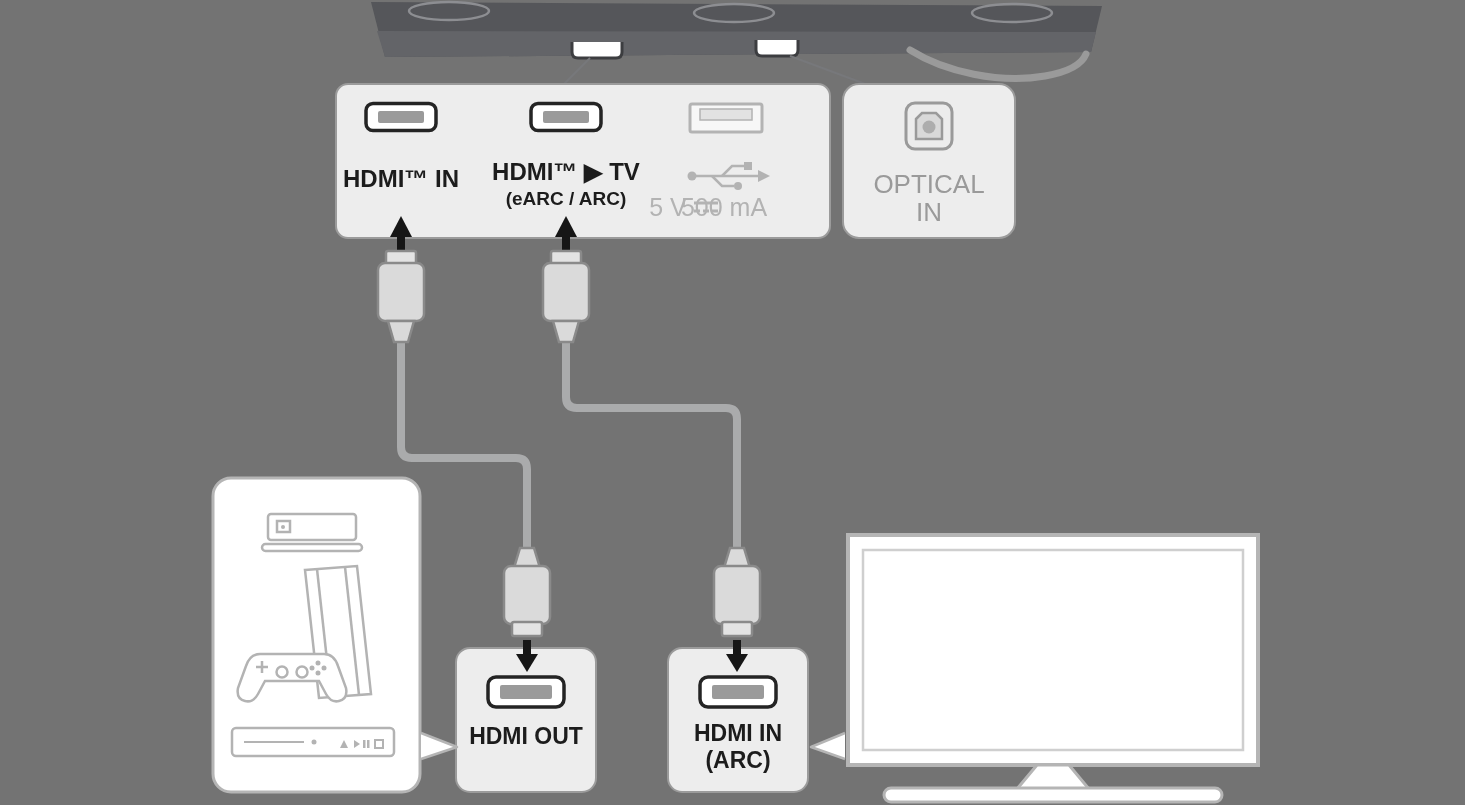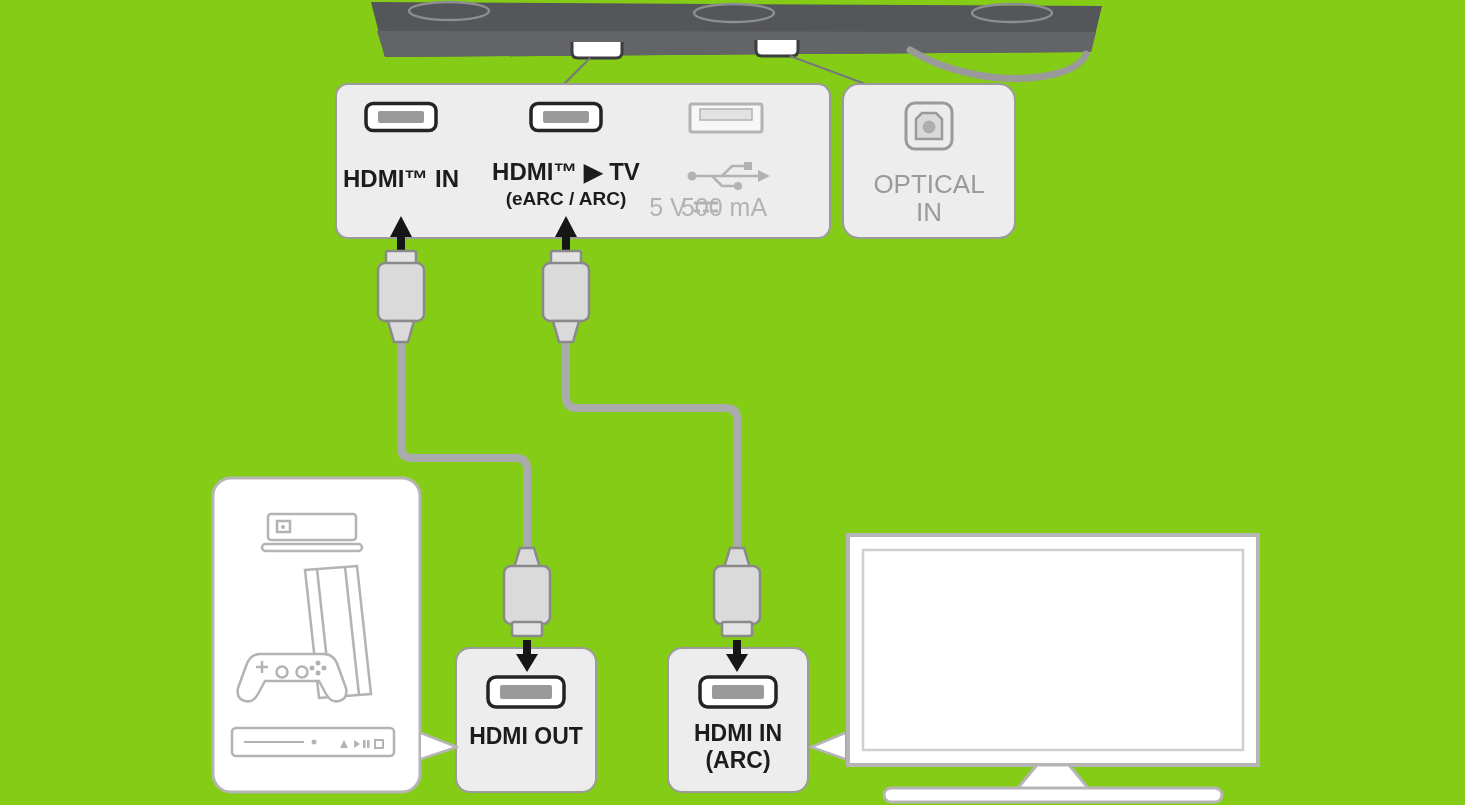--- a/index.html
+++ b/index.html
@@ -1,16 +1,16 @@
 <!DOCTYPE html>
 <html><head>
 <meta charset="utf-8">
 <style>
   html,body { margin:0; padding:0; background:#ffffff; }
-  .canvas { position:relative; width:1465px; height:805px; background:#84cc16; overflow:hidden; }
+  .canvas { position:relative; width:1465px; height:805px; background:#737373; overflow:hidden; }
   svg text { text-anchor:middle; }
   .lbl-black { font:700 24px "Liberation Sans", sans-serif; fill:#1c1c1c; }
   .lbl-sub   { font:700 19px "Liberation Sans", sans-serif; fill:#1c1c1c; }
   .lbl-gray  { font:400 26px "Liberation Sans", sans-serif; fill:#9a9a9a; }
   .lbl-usb   { font:400 25px "Liberation Sans", sans-serif; fill:#b3b3b3; }
   .lbl-box   { font:700 23px "Liberation Sans", sans-serif; fill:#1c1c1c; }
 </style>
 </head>
 <body>
 

